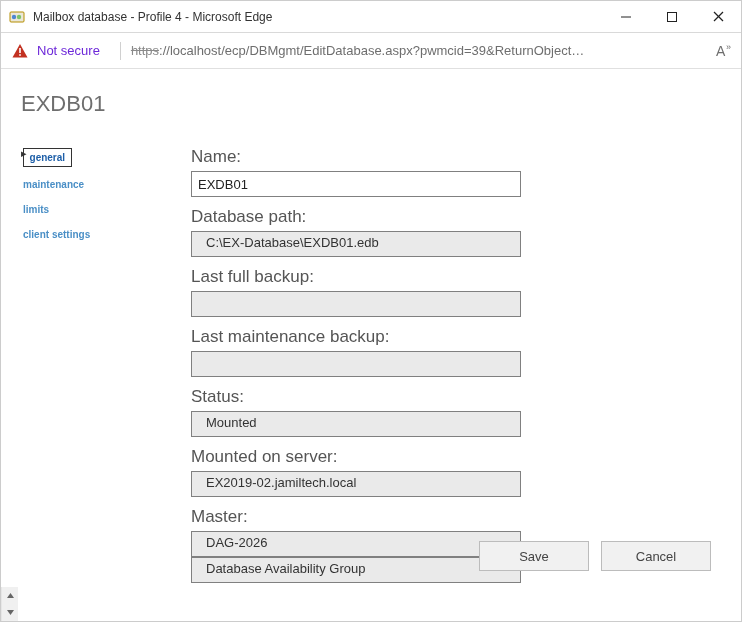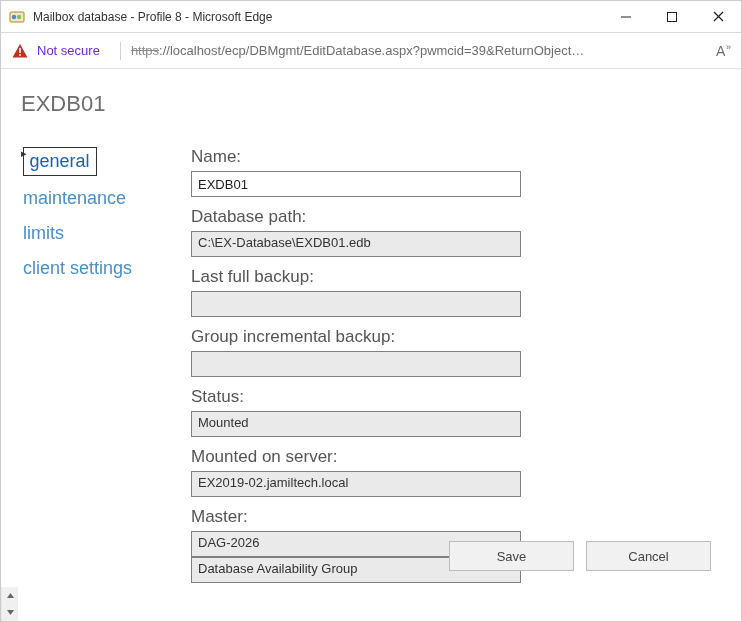--- a/index.html
+++ b/index.html
@@ -25,55 +25,55 @@
   .addrbar .aa { font-size:14px; color:#6e6e6e; margin-left:12px; font-family:"Segoe UI",Arial,sans-serif; }
 
   
   .viewport { position:absolute; top:69px; left:1px; right:1px; bottom:1px; display:flex;flex-direction:column; }
   .content { flex:1 1 auto; overflow-y:auto; padding:18px 20px 12px 20px; position:relative; }
 
   .page-title { font-size:22px; color:#6e6e6e; font-weight:400; margin:4px 0 26px 0; }
 
   .body-cols { display:flex; align-items:flex-start; }
   .nav { width:170px; flex:0 0 170px; padding-top:4px; }
-  .nav-item { font-size:18px; color:#4a8fc6; padding:4px 2px; cursor:pointer; display:inline-block; }
+  .nav-item { font-size:10px; color:#4a8fc6; padding:4px 2px; cursor:pointer; display:inline-block;font-weight:bold; }
   .nav-item.active { color:#1e5fa8; border:1px solid #333; padding:3px 6px; margin-left:-4px; margin-bottom:2px; }
   .nav-item + .nav-item { margin-top:6px; display:block;}
   .nav-item:not(.active){ display:block; }
 
   .form { flex:1 1 auto; max-width:360px; padding-top:4px; }
   .field-label { font-size:17px; color:#555; margin-top:10px; margin-bottom:4px; }
   .field-label.first { margin-top:0; }
   .text-input { width:330px; height:26px; border:1px solid #808080; font-size:13px; padding:3px 6px; background:#fff; color:#222; outline:none; }
-  .ro-box { width:330px; min-height:26px; border:1px solid #808080; font-size:13px; padding:3px 6px; background:#eaeaea; color:#333; }
+  .ro-box { width:330px; min-height:26px; border:1px solid #808080; font-size:13px; padding:3px 14px; background:#eaeaea; color:#333; }
 
   
   .vscroll { width:17px; flex:0 0 17px; background:#f0f0f0; border-left:1px solid #e6e6e6; display:flex; flex-direction:column; align-items:center; }
   .vs-arrow { width:17px; height:17px; display:flex; align-items:center; justify-content:center; }
   .vs-track { flex:1 1 auto; width:17px; position:relative; }
   .vs-thumb { position:absolute; top:0; left:2px; width:13px; height:88%; background:#c9c9c9; }
 
   
   .footer-btns { position:absolute; right:30px; bottom:16px; display:flex; gap:12px; }
-  .btn { width:125px; height:30px; background:#f1f1f1; border:1px solid #bcbcbc; font-size:13px; color:#444; display:flex; align-items:center; justify-content:center; cursor:pointer; }
+  .btn { width:110px; height:30px; background:#f1f1f1; border:1px solid #bcbcbc; font-size:13px; color:#444; display:flex; align-items:center; justify-content:center; cursor:pointer; }
 
 </style>
 </head>
 <body>
 
 <div class="titlebar">
   <span class="app-icon">
     <svg width="16" height="16" viewBox="0 0 16 16">
       <rect x="1" y="3" width="14" height="10" rx="1" fill="#7a6000" opacity="0.15"></rect>
       <rect x="1" y="3" width="14" height="10" rx="1" fill="none" stroke="#b58e00" stroke-width="1"></rect>
       <circle cx="5" cy="8" r="2.2" fill="#4f86d1"></circle>
       <circle cx="10" cy="8" r="2.2" fill="#7cc36a"></circle>
     </svg>
   </span>
-  <span class="title">Mailbox database - Profile 8 - Microsoft Edge</span>
+  <span class="title">Mailbox database - Profile 4 - Microsoft Edge</span>
   <span class="spacer"></span>
   <div class="win-btn">
     <svg width="10" height="10">
         <line x1="0" y1="5" x2="10" y2="5" stroke="#222" stroke-width="1"></line>
       </svg>
   </div>
   <div class="win-btn">
     <svg width="10" height="10">
         <rect x="0.5" y="0.5" width="9" height="9" fill="none" stroke="#222" stroke-width="1"></rect>
       </svg>
@@ -119,21 +119,21 @@
       <div class="form">
         <div class="field-label first">Name:</div>
         <input class="text-input" type="text" value="EXDB01" style="">
 
         <div class="field-label">Database path:</div>
         <div class="ro-box">C:\EX-Database\EXDB01.edb</div>
 
         <div class="field-label">Last full backup:</div>
         <div class="ro-box"></div>
 
-        <div class="field-label">Group incremental backup:</div>
+        <div class="field-label">Last maintenance backup:</div>
         <div class="ro-box"></div>
 
         <div class="field-label">Status:</div>
         <div class="ro-box">Mounted</div>
 
         <div class="field-label">Mounted on server:</div>
         <div class="ro-box">EX2019-02.jamiltech.local</div>
 
         <div class="field-label">Master:</div>
         <div class="ro-box">DAG-2026</div>

